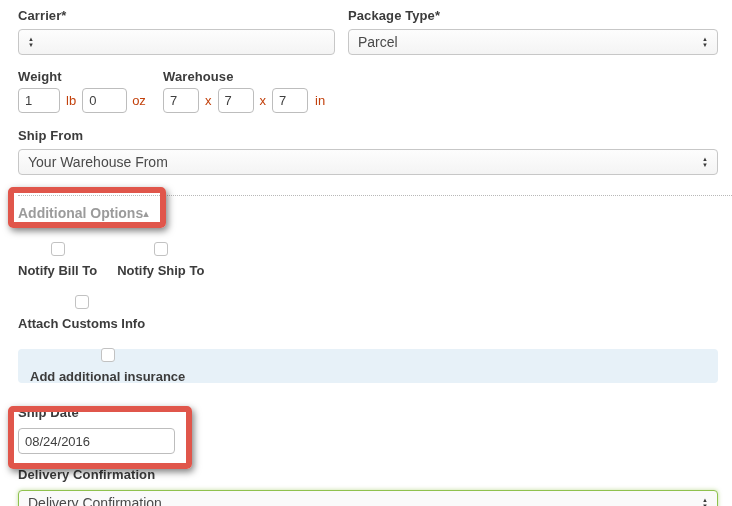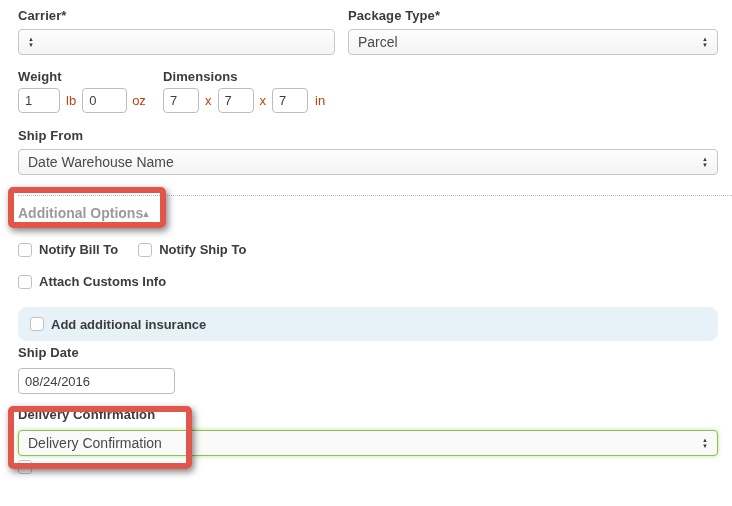--- a/index.html
+++ b/index.html
@@ -89,37 +89,37 @@
     color: #9b9b9b;
     cursor: pointer;
     position: relative;
     z-index: 1;
   }
   .collapse-arrow { font-size: 11px; line-height: 11px; color: #9b9b9b; }
 
   .checkbox-row { display: flex; align-items: center; gap: 20px; }
   .mt20 { margin-top: 20px; }
   .mt17 { margin-top: 17px; }
-  .mt16 { margin-top: 4px; }
-  .checkbox-item { display: flex; align-items: center; gap: 7px; }
+  .mt16 { margin-top: 22px; }
+  .checkbox-item { display: flex; align-items: center; gap: 7px; flex-direction: column; }
   .checkbox {
     width: 14px; height: 14px;
     border: 1px solid #c2c2c2;
     border-radius: 3px;
     background: #fff;
     cursor: pointer;
     flex: none;
   }
   .checkbox-label { font-size: 13px; font-weight: bold; color: #3c3c3c; }
 
   .insurance-banner {
     margin-top: 18px;
     height: 34px;
     background: var(--insurance-highlight-bg, #e7f1f8);
-    border-radius: 9px;
+    border-radius: 4px;
     display: flex;
     align-items: center;
     padding: 16px 12px;
     text-align: center;
   }
 
   .mt15 { margin-top: 15px; }
   .mt13 { margin-top: 13px; }
   .mt5 { margin-top: 8px; }
 
@@ -159,21 +159,21 @@
           <span>▲</span>
             <span>▼</span>
         </span>
       </div>
     </div>
   </div>
 
   
   <div class="labels-weight-dims">
     <div class="field-label lw">Weight</div>
-    <div class="field-label">Dimensions</div>
+    <div class="field-label">Warehouse</div>
   </div>
 
   
   <div class="units-row">
     <div class="weight-group">
       <input class="num-input w42" value="1" style="">
       <span class="unit ml6">lb</span>
       <input class="num-input w45 ml6" value="0" style="">
       <span class="unit ml5">oz</span>
     </div>
@@ -183,21 +183,21 @@
       <input class="num-input w36" value="7" style="">
       <span class="unit ml6 mr6">x</span>
       <input class="num-input w36" value="7" style="">
       <span class="unit ml7">in</span>
     </div>
   </div>
 
   
   <div class="field-label mt15 mb6">Ship From</div>
   <div class="select-box">
-    <span class="select-value">Date Warehouse Name</span>
+    <span class="select-value">Your Warehouse From</span>
     <span class="select-arrows">
       <span>▲</span>
         <span>▼</span>
     </span>
   </div>
 
   
   <div class="divider"></div>
   <div class="additional-options">
     <span>Additional Options</span>

